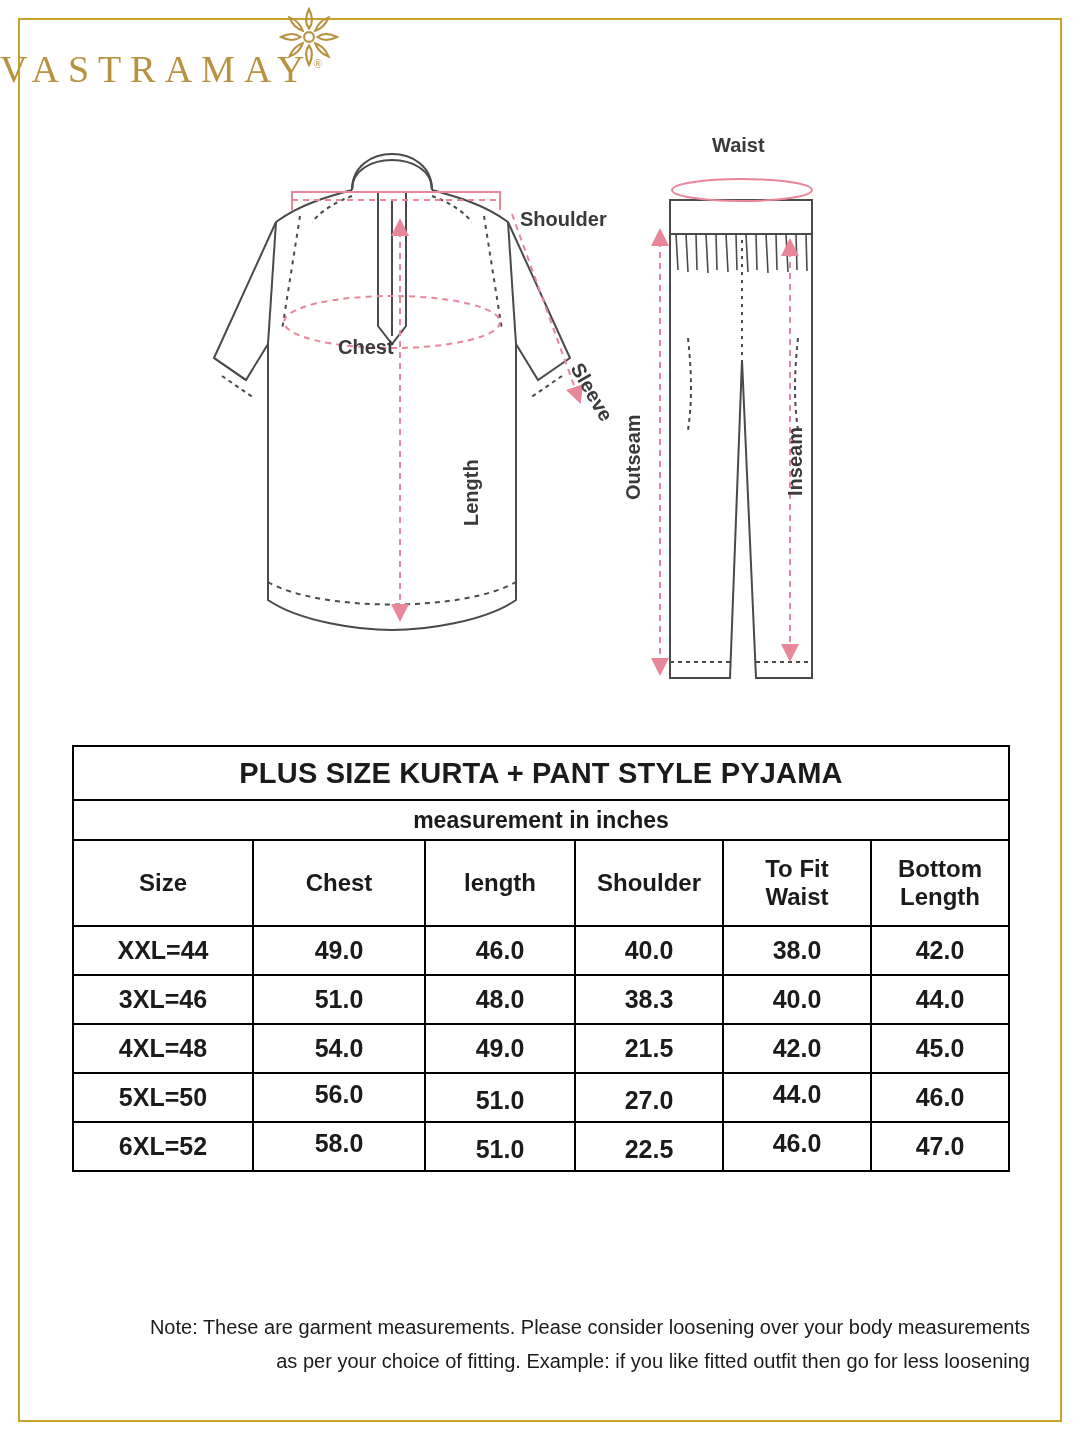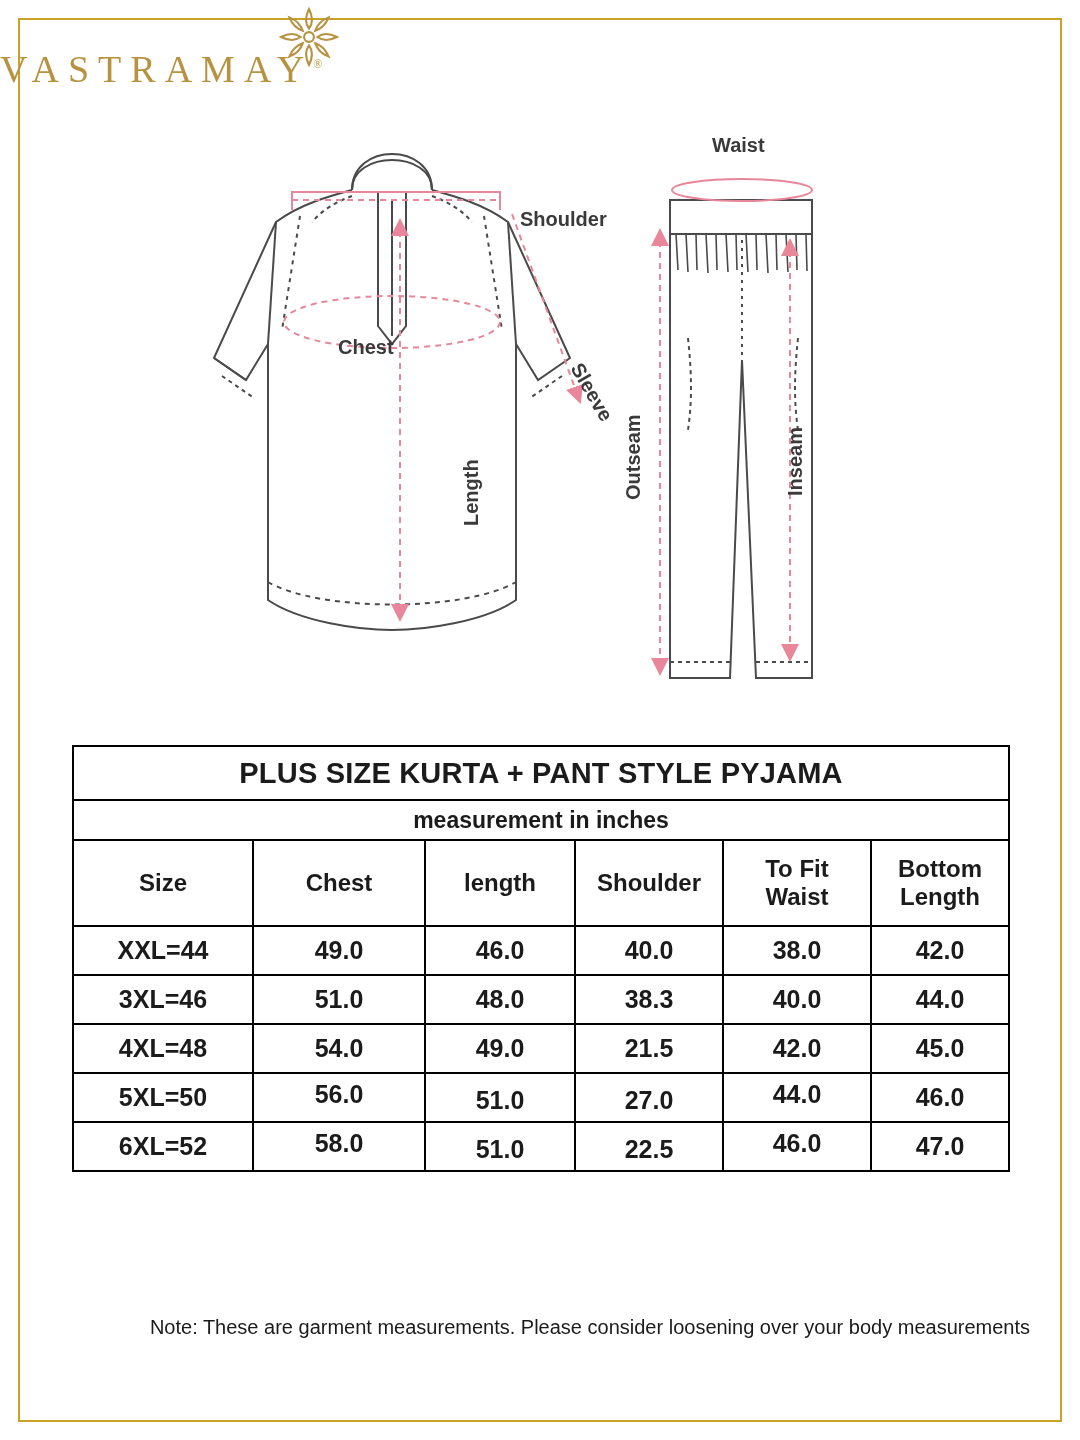--- a/index.html
+++ b/index.html
@@ -326,14 +326,15 @@
           <td class="data-cell jit-dn">22.5</td>
           <td class="data-cell jit-up">46.0</td>
           <td class="data-cell">47.0</td>
         </tr>
       </tbody>
     </table>
   </div>
 
   <div class="note">
     <div>Note: These are garment measurements. Please consider loosening over your body measurements</div>
+    <div class="note-line2">as per your choice of fitting. Example: if you like fitted outfit then go for less loosening</div>
   </div>
 </div>
 
 </body></html>

